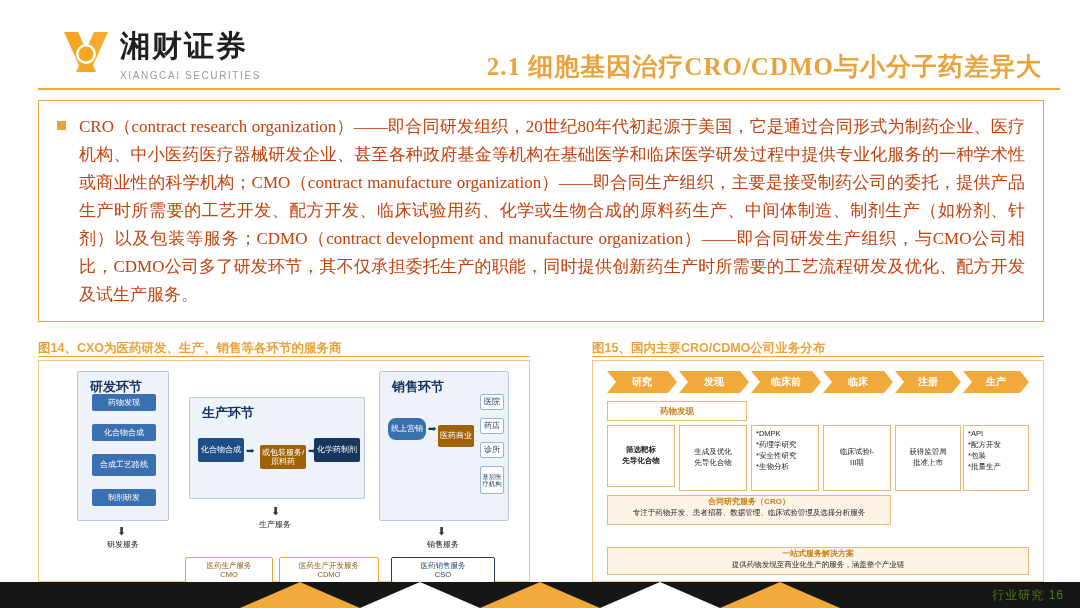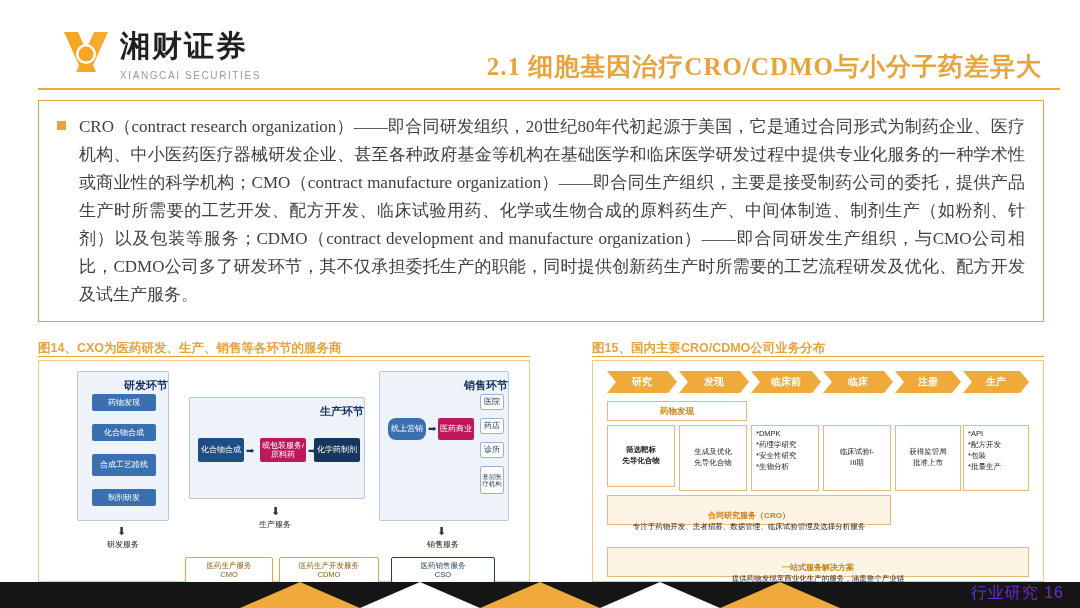--- a/index.html
+++ b/index.html
@@ -30,21 +30,21 @@
 
   
   .textbox {
     position:absolute; left:38px; top:100px; width:1006px; height:222px;
     border:1px solid #e7a33c; background:#fff;
     padding:12px 18px 10px 20px;
   }
   .bullet-sq { position:absolute; left:18px; top:20px; width:9px; height:9px; background:#e7a33c; }
   .para {
     font-family:"Liberation Serif", serif;
-    font-size:17px; line-height:28px; color:#404040;
+    font-size:17px; line-height:28px; color:#c2410c;
     text-align:justify; text-justify:inter-ideograph;
     padding-left:20px;
   }
 
   
   .fig-cap {
     position:absolute; font-size:12.5px; color:#e8a33d; font-weight:bold;
     font-family:"Liberation Sans", sans-serif;
   }
   .fig-rule { position:absolute; height:1px; background:#e8a33d; }
@@ -56,31 +56,31 @@
 
   .src {
     position:absolute; font-size:10.5px; color:#d99a33;
     font-family:"Liberation Sans", sans-serif;
   }
   .grp {
     position:absolute; border:1px solid #b9c7db; background:#eef3f9;
     border-radius:2px;
   }
   .grp-title {
-    position:absolute; font-size:11px; color:#14315e; font-weight:bold;
-    text-align:right; width:100%;
+    position:absolute; font-size:13px; color:#14315e; font-weight:bold;
+    text-align:left; width:100%;margin-left:12px;
   }
   .bx {
     position:absolute; border-radius:2px; color:#fff;
     font-size:8px; display:flex; align-items:center; justify-content:center;
     text-align:center; line-height:1.15;
   }
   .bx-blue { background:#3a6fb0; }
   .bx-dblue { background:#1f4e87; }
-  .bx-lblue { background:#be185d; }
+  .bx-lblue { background:#a16207;margin-top:7px; }
   .bx-navy  { background:#17365d; }
   .bx-white { background:#ffffff; color:#17365d; border:1px solid #9bb2d0; }
   .arrow-r { position:absolute; color:#17365d; font-size:10px; line-height:1; }
   .arrow-d { position:absolute; color:#333; font-size:11px; line-height:1; }
   .lab {
     position:absolute; font-size:8px; color:#222; text-align:center;
   }
   .botbox {
     position:absolute; border:1px solid #233e63; background:#fff;
     font-size:7.5px; color:#17365d; text-align:center;
@@ -96,30 +96,30 @@
     clip-path:polygon(0 0, calc(100% - 9px) 0, 100% 50%, calc(100% - 9px) 100%, 0 100%, 9px 50%);
   }
   .rbox {
     position:absolute; border:1px solid #e8b974; background:#fff;
     font-size:7.5px; color:#222; line-height:1.45; padding:3px 4px;
   }
   .rbox.center { text-align:center; display:flex; align-items:center; justify-content:center; }
   .rband {
     position:absolute; border:1px solid #e8b974; background:#fdf4e6;
     font-size:7.5px; color:#222; text-align:center; line-height:1.45;
-    padding:14px 4px;
+    padding:0 4px;
   }
   .rband .hd { color:#c87f16; font-weight:bold; font-size:8px; }
 
   
   .footer-bar { position:absolute; left:0; bottom:0; width:1080px; height:26px; background:#161616; }
   .footer-tri { position:absolute; bottom:0; height:26px; }
   .page-label {
-    position:absolute; right:16px; bottom:4px; color:#6d28d9;
-    font-size:16px; font-family:"Liberation Sans", sans-serif; letter-spacing:1px;
+    position:absolute; right:16px; bottom:4px; color:#4d7c0f;
+    font-size:12px; font-family:"Liberation Sans", sans-serif; letter-spacing:1px;
   }
 </style>
 </head>
 <body>
 
 <div class="header">
   <svg class="logo-mark" viewBox="0 0 48 48">
     <path d="M2 4 L16 4 L34 44 L20 44 Z" fill="#f5a623"></path>
     <path d="M46 4 L32 4 L14 44 L28 44 Z" fill="#f5a623" opacity="0.95"></path>
     <circle cx="24" cy="26" r="10" fill="#ffffff"></circle>

